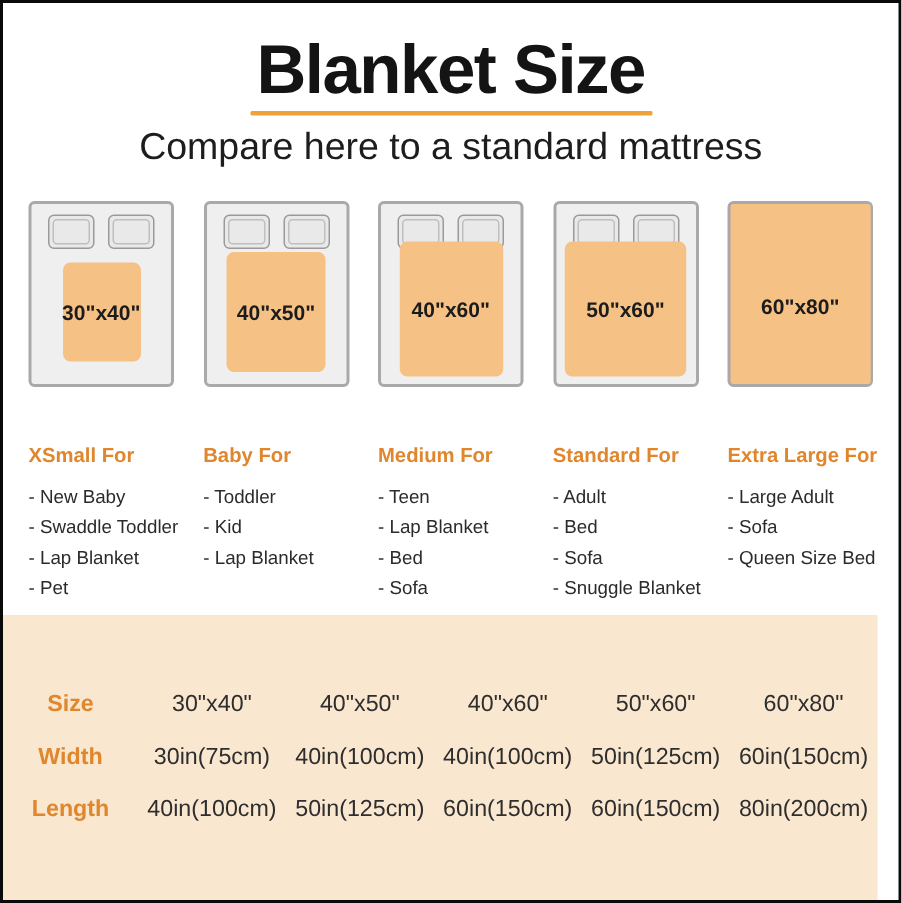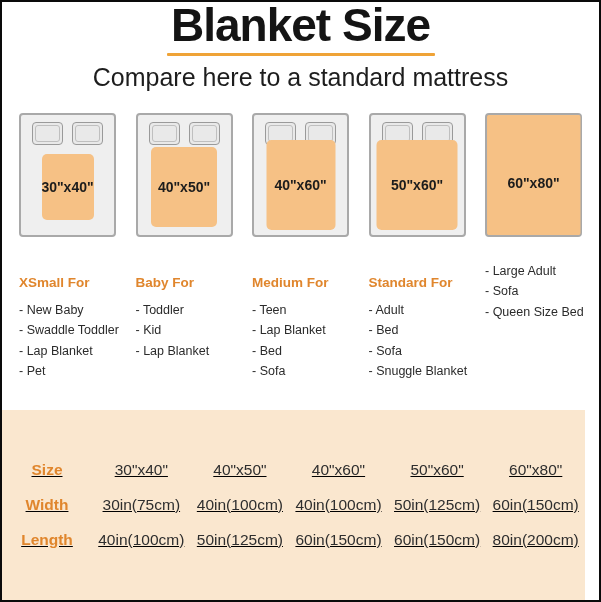--- a/index.html
+++ b/index.html
@@ -9,21 +9,21 @@
   .canvas {
     position: relative;
     width: 601px;
     height: 602px;
     background: #ffffff;
     border: 2px solid #0a0a0a;
     overflow: hidden;
   }
 
   
-  .header { text-align: center; }
+  .header { text-align: center; padding-top: 21px; }
   .title {
     font-size: 46px;
     font-weight: bold;
     color: #141414;
     letter-spacing: -1px;
     line-height: 1.04;
   }
   .title-underline {
     width: 268px;
     height: 3px;
@@ -127,21 +127,20 @@
   .size-table {
     position: absolute;
     left: 0; right: 14px; bottom: 0;
     height: 190px;
     background: #fae7cf;
     display: grid;
     grid-template-columns: 90px repeat(5, 1fr);
     grid-auto-rows: 35px;
     align-items: center;
     padding-top: 42px;
-    text-decoration: underline;
   }
   .size-table .cell {
     text-align: center;
     font-size: 15.5px;
     color: #2e2e2e;
     white-space: nowrap;
   }
   .size-table .row-label {
     font-weight: bold;
     color: #e0862d;
@@ -247,20 +246,21 @@
       <div class="use-heading">Standard For</div>
       <ul class="use-list">
         <li>- Adult</li>
         <li>- Bed</li>
         <li>- Sofa</li>
         <li>- Snuggle Blanket</li>
       </ul>
     </div>
 
     <div class="use-col">
+      <div class="use-heading">Extra Large For</div>
       <ul class="use-list">
         <li>- Large Adult</li>
         <li>- Sofa</li>
         <li>- Queen Size Bed</li>
       </ul>
     </div>
 
   </div>
 
   <div class="size-table">

